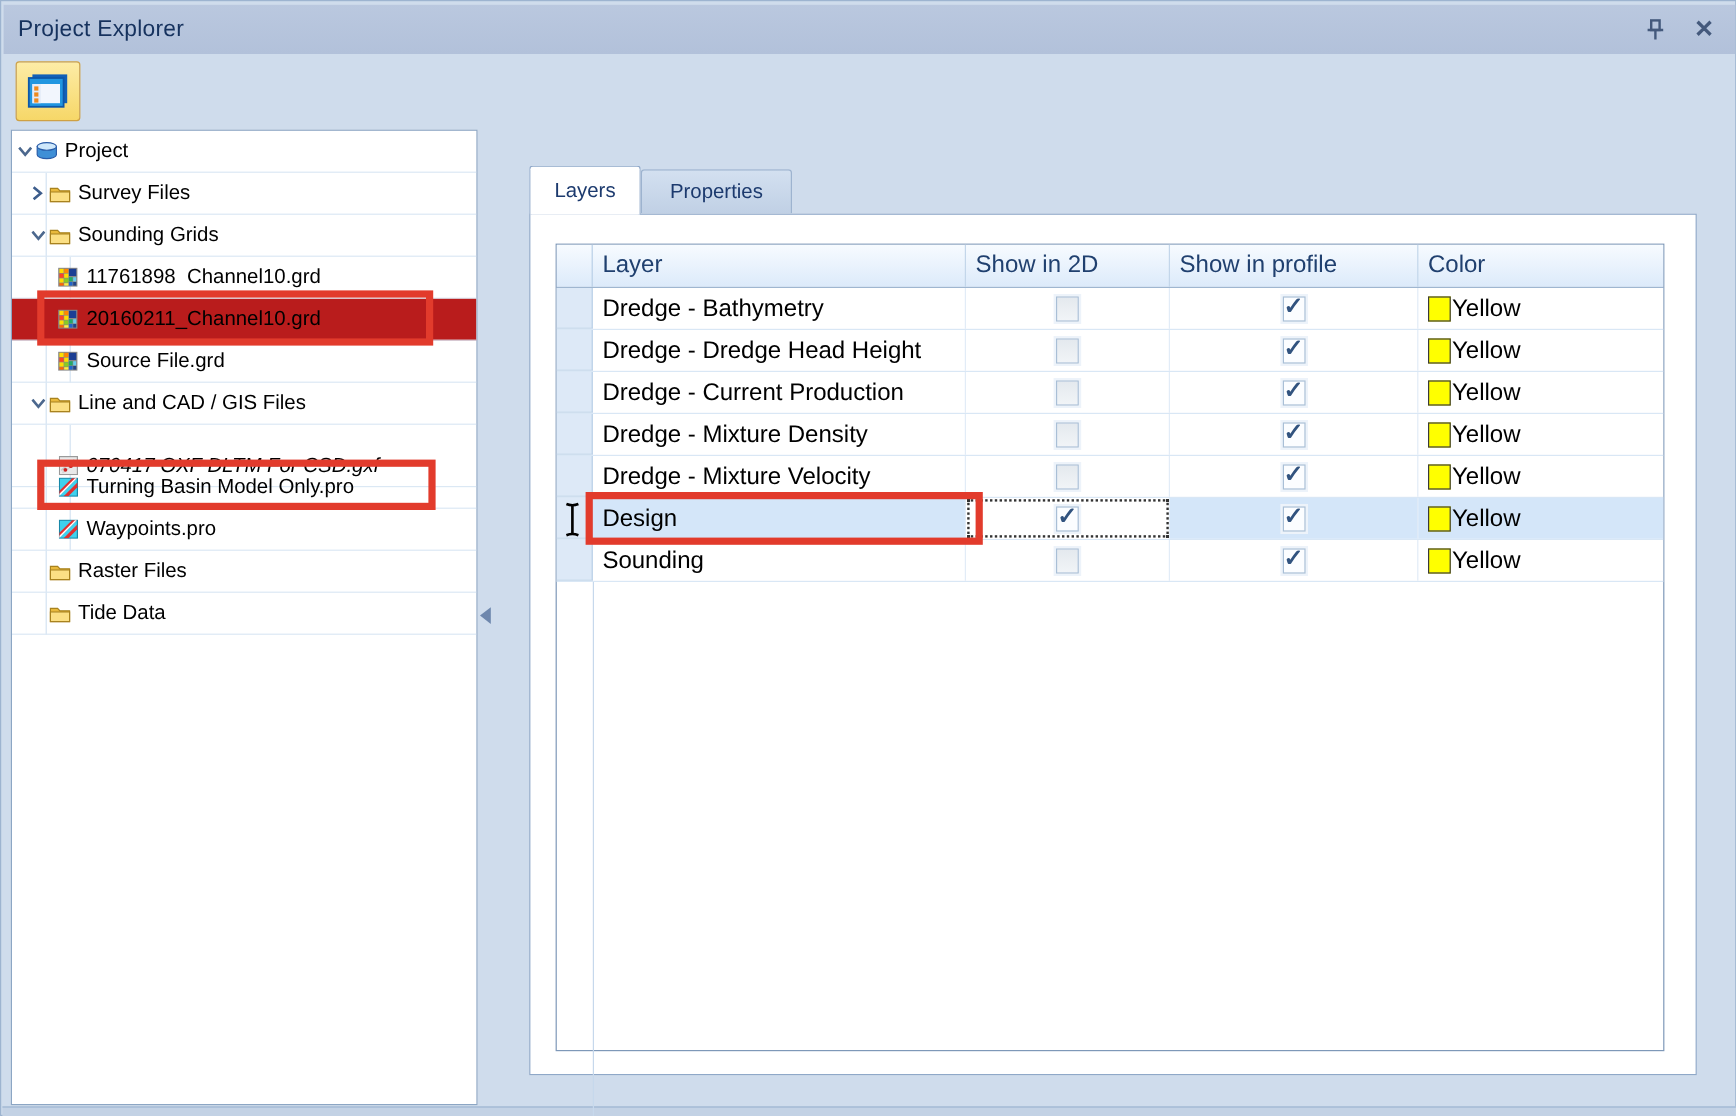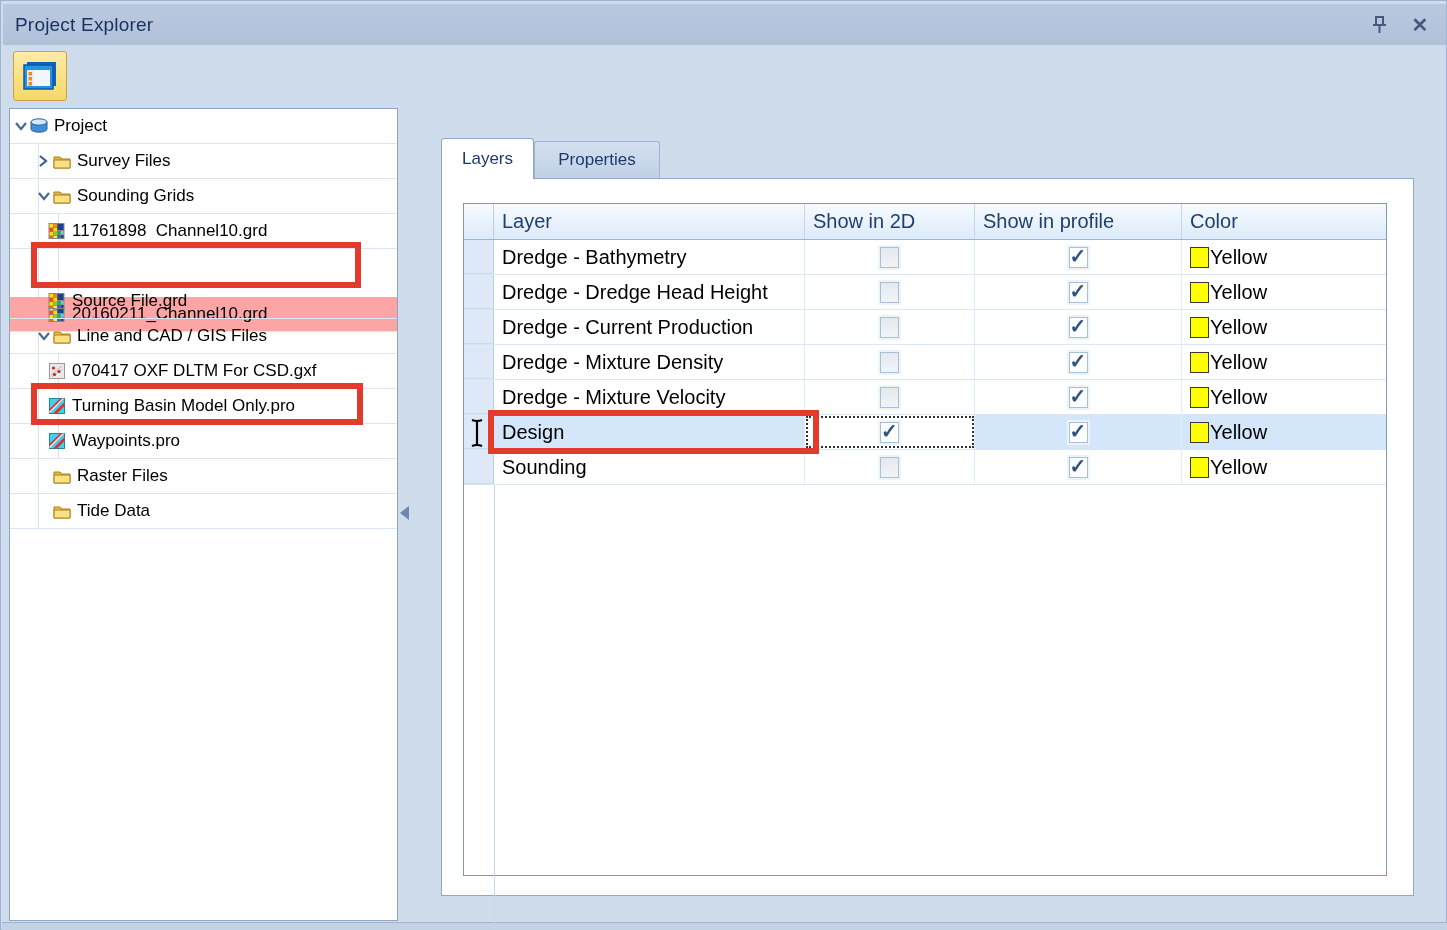--- a/index.html
+++ b/index.html
@@ -25,23 +25,23 @@
 
   
   .tree-panel { position:absolute; left:8px; top:107px; width:389px; height:813px;
                 background:#fff; border:1px solid #8ca6c4; overflow:hidden; }
   .tree-row { position:absolute; left:0; width:100%; height:35px; display:flex; align-items:center;
               border-bottom:1px solid #dbe8f4; font-size:17px; color:#000; }
   .tree-row .lbl { white-space:pre; margin-left:6px; }
   .chevron-slot { width:17px; height:17px; flex:0 0 17px; display:flex; align-items:center; justify-content:center; }
   .tree-icon { width:19px; height:17px; flex:0 0 19px; display:flex; align-items:center; justify-content:center; }
   .indent0 { padding-left:2px; }
-  .indent1 { padding-left:25px; }
+  .indent1 { padding-left:13px; }
   .indent2 { padding-left:37px; }
-  .tree-row.selected { background:#fca5a5;margin-top:48px; }
+  .tree-row.selected { background:#b91c1c; }
   .tree-guide { position:absolute; width:1px; background:#d4e3f2; }
 
   .splitter-arrow { position:absolute; left:399px; top:505px; width:0; height:0;
         border-top:7px solid transparent; border-bottom:7px solid transparent; border-right:9px solid #6e87ad; }
 
   
   .tab { position:absolute; display:flex; align-items:center; justify-content:center;
          font-size:17px; color:#1c3a6e; }
   .tab.active { left:440px; top:137px; width:93px; height:41px; background:#fff;
         border:1px solid #8fa8c8; border-bottom:none; border-radius:3px 3px 0 0; z-index:6; }
@@ -249,21 +249,21 @@
       </span>
       <span class="tree-icon">
         <svg width="18" height="15" viewBox="0 0 18 15">
           <path d="M1 3 h6 l2 2 h8 v9 H1 z" fill="#e8b93c" stroke="#a8821e"></path>
           <path d="M1 6 h16 v8 H1 z" fill="#fbdf84" stroke="#a8821e"></path>
         </svg>
       </span>
       <span class="lbl">Line and CAD / GIS Files</span>
     </div>
 
-    <div class="tree-row indent2" style="top:245px;">
+    <div class="tree-row indent2" style="top:262px;font-style:italic;">
       <span class="tree-icon">
         <svg width="16" height="16" viewBox="0 0 16 16">
           <rect x="0.5" y="0.5" width="15" height="15" fill="#e9e9e9" stroke="#9a9a9a"></rect>
           <line x1="2" y1="12" x2="13" y2="3" stroke="#c8c8c8" stroke-width="1.5"></line>
           <line x1="3" y1="14" x2="14" y2="6" stroke="#d5d5d5" stroke-width="1.5"></line>
           <circle cx="4.5" cy="5" r="1.6" fill="#cc2222"></circle>
           <circle cx="10" cy="8.5" r="1.6" fill="#cc2222"></circle>
           <circle cx="5.5" cy="11.5" r="1.6" fill="#cc2222"></circle>
         </svg>
       </span>

